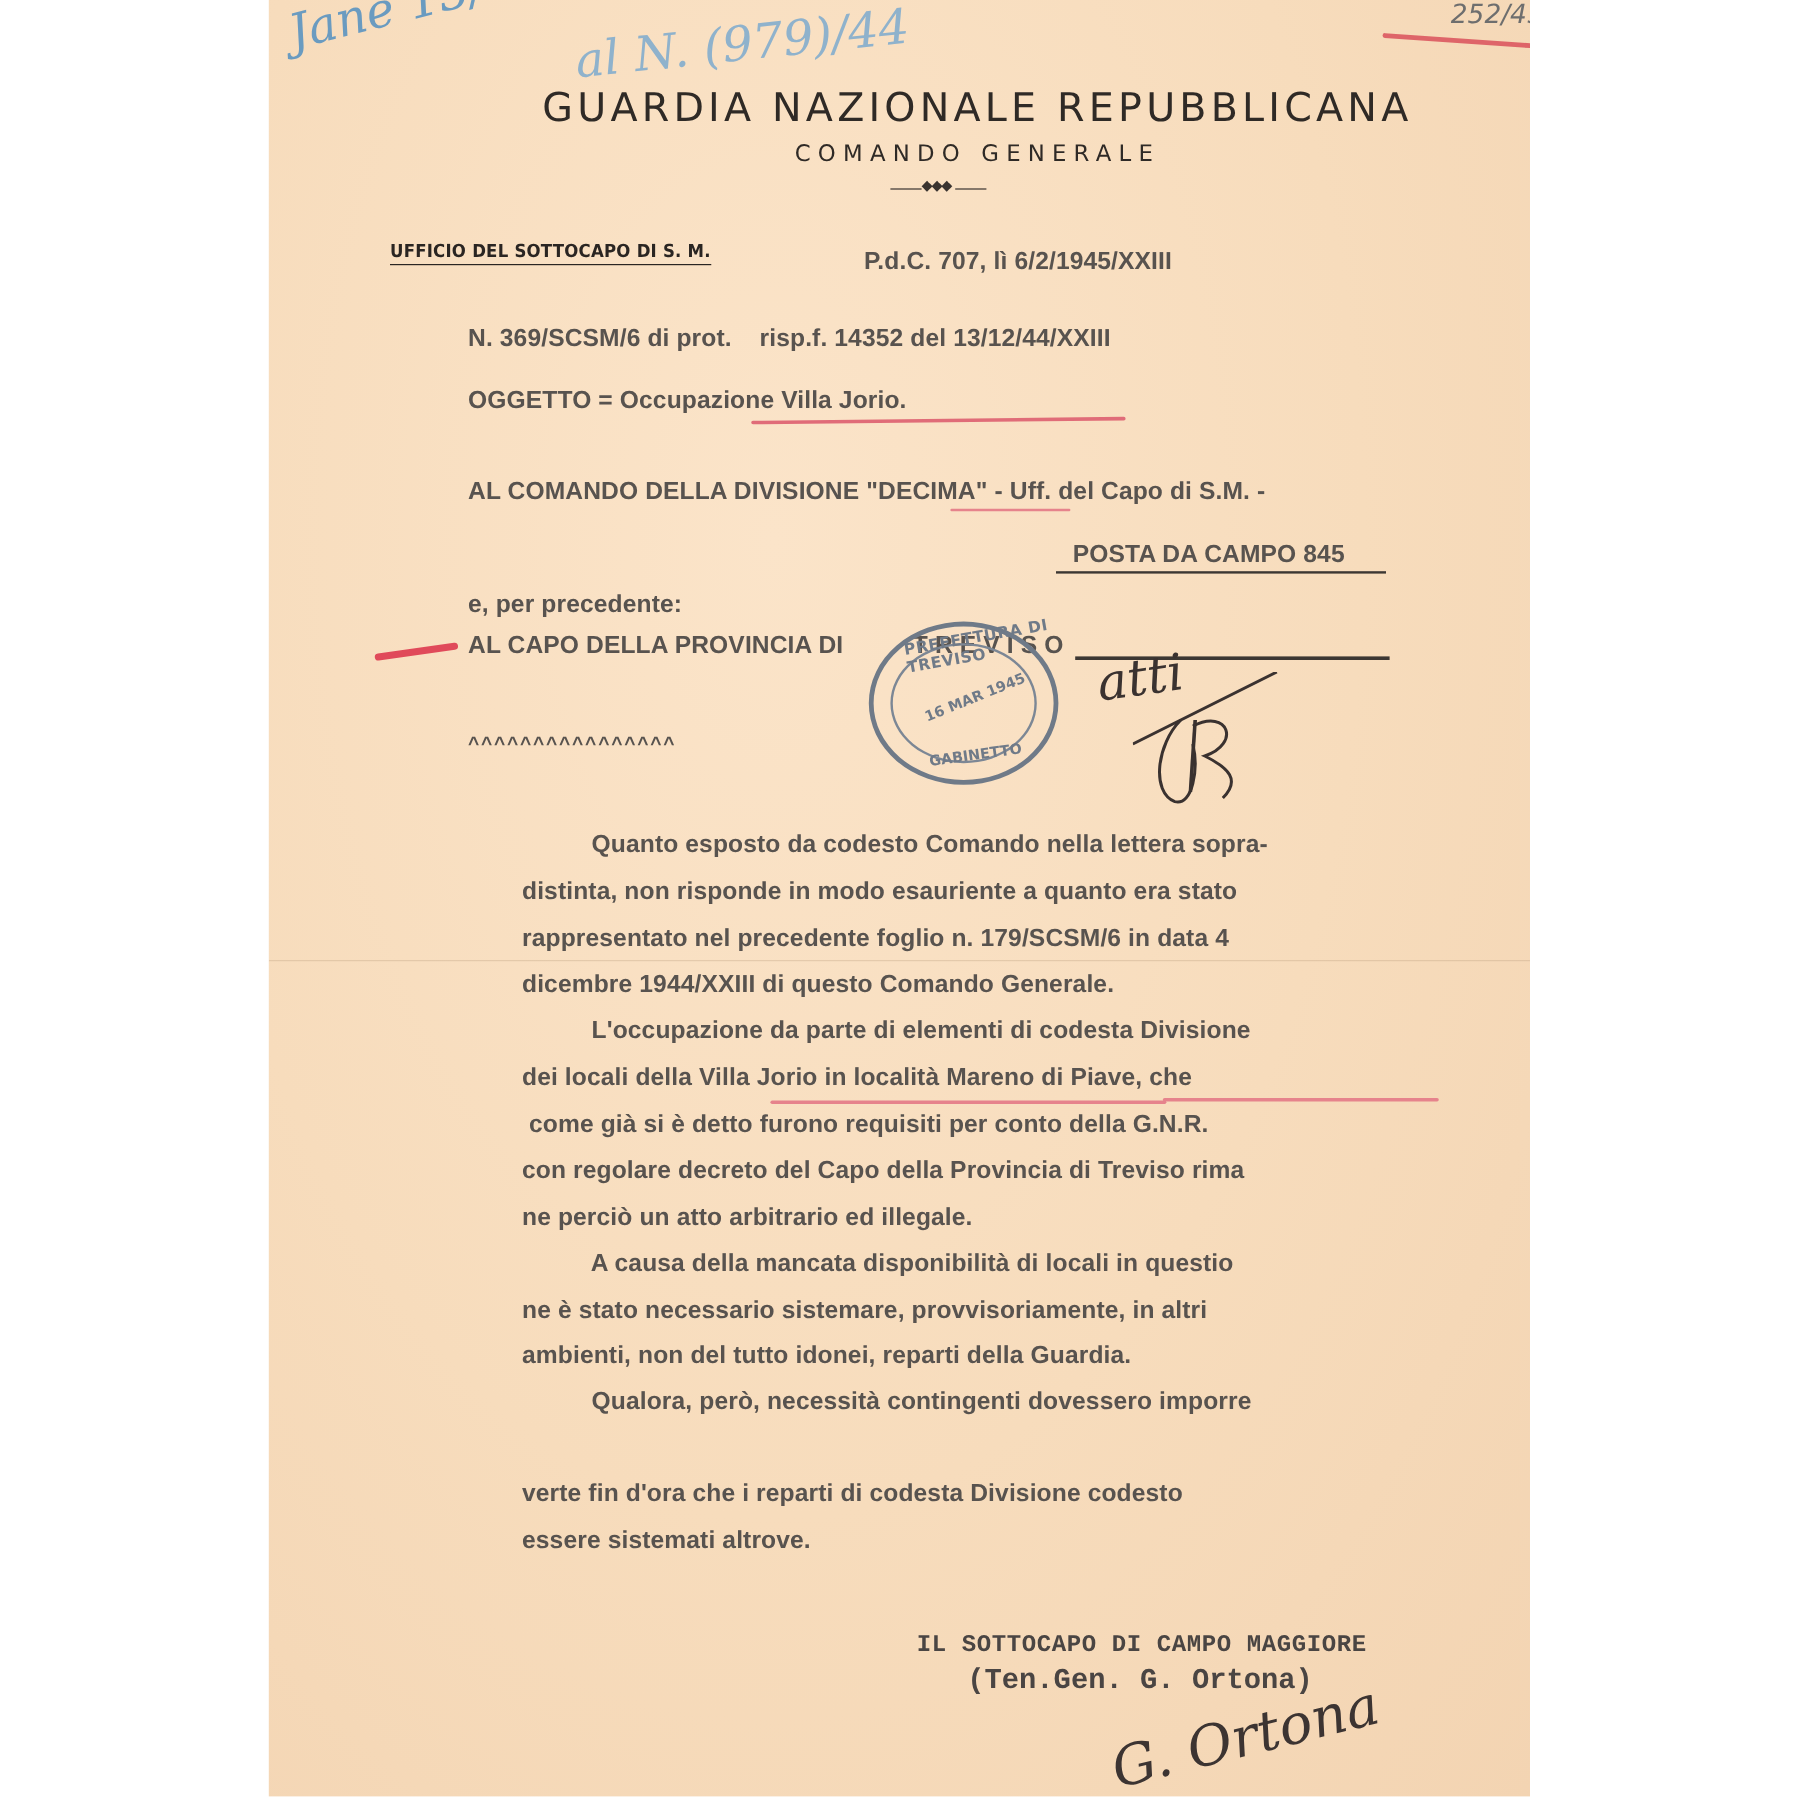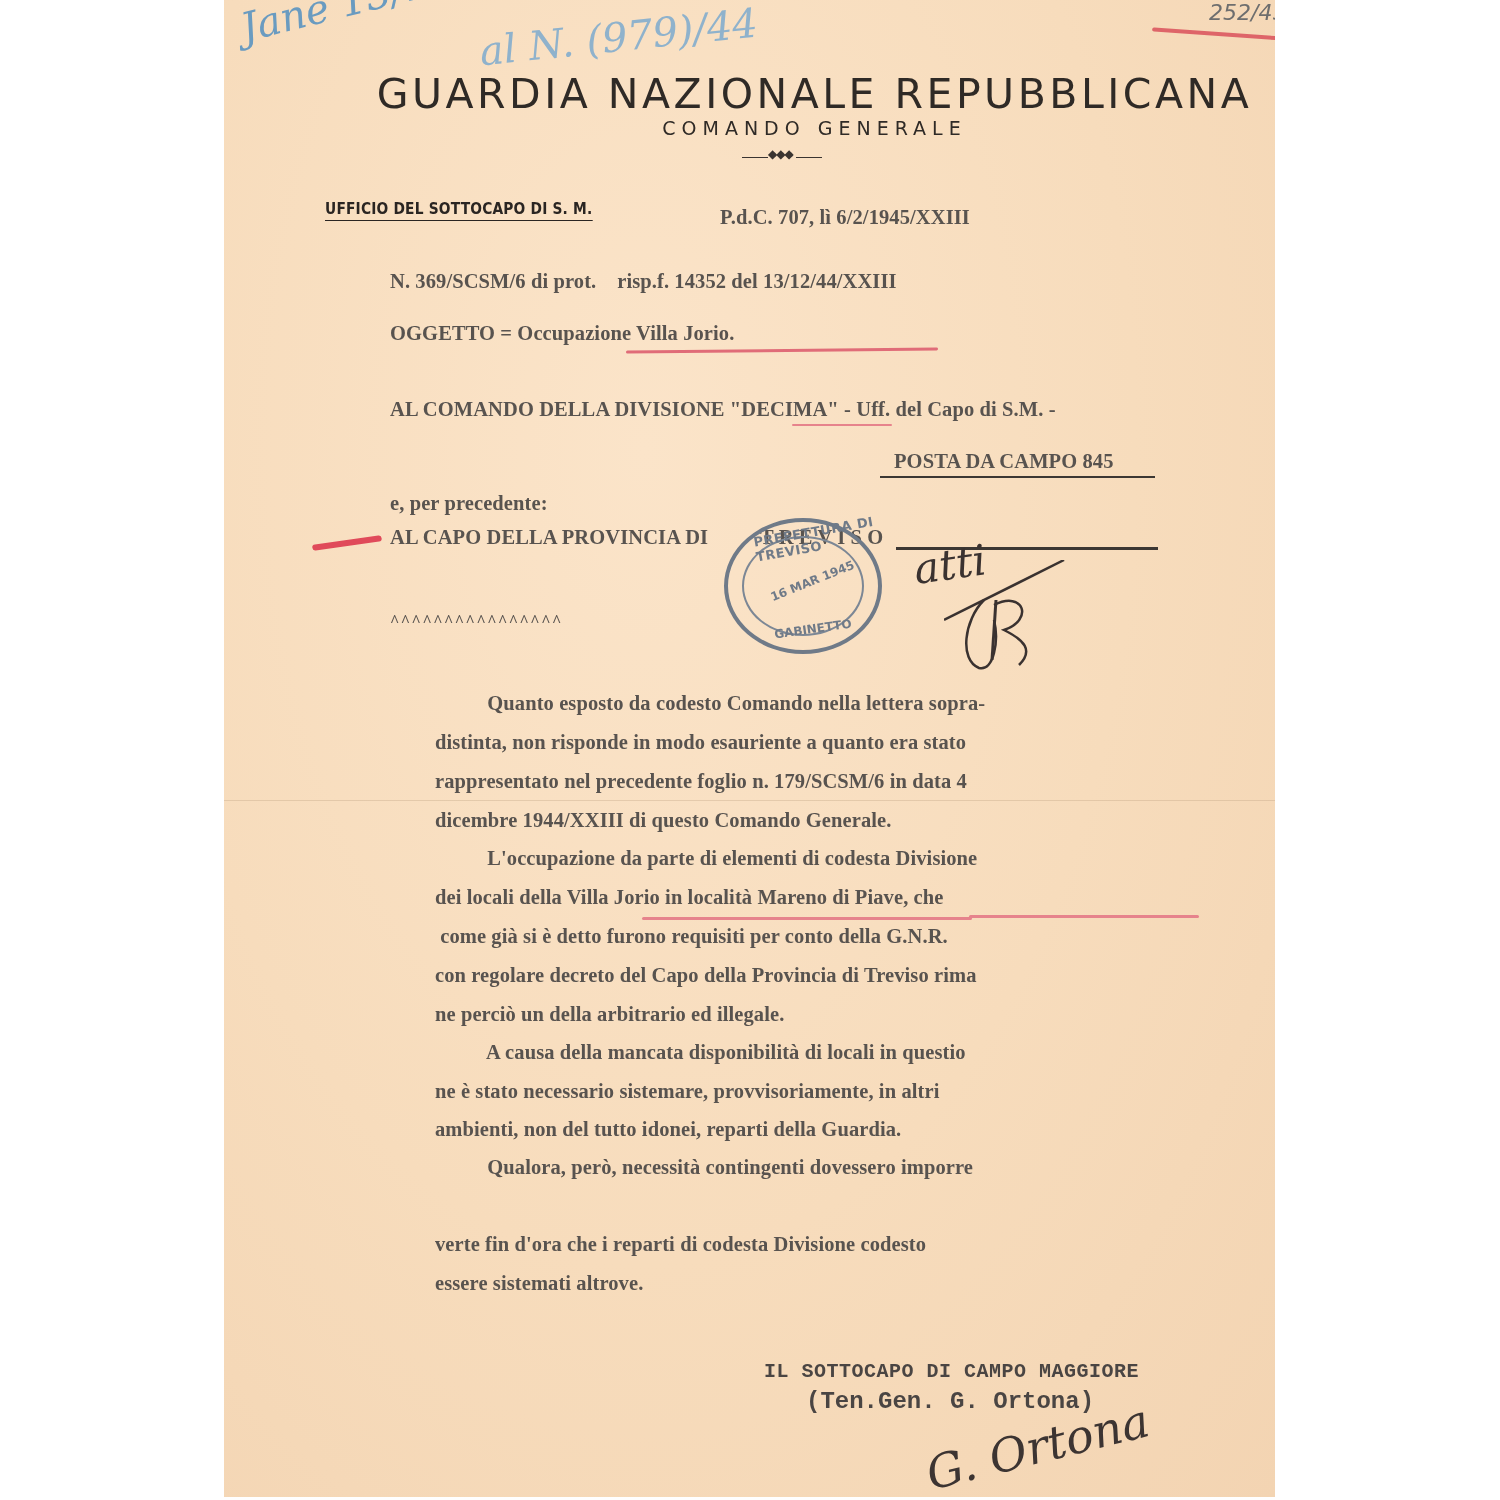--- a/index.html
+++ b/index.html
@@ -13,42 +13,42 @@
   .hand {
     font-family: "DejaVu Serif", serif; font-style: italic; color:#5f8fb4;
   }
   .hand-blue-1 { left:12px; top:6px; font-size:40px; transform: rotate(-14deg); transform-origin:left top; color:#6a9bc0; }
   .hand-blue-2 { left:255px; top:14px; font-size:40px; transform: rotate(-6deg); color:#8fb2cc; }
   .hand-gray { left:985px; top:0px; font-size:22px; color:#6e6e6e; font-style:italic; font-family:"DejaVu Sans", sans-serif; }
   .red-stroke-top { left:928px; top:32px; width:130px; height:4px; background:#d9505a; transform: rotate(4deg); border-radius:2px; opacity:.85; }
 
   .head-title {
     left:0; width:1051px; top:70px; text-align:center;
-    font-family:"DejaVu Sans", sans-serif; font-size:41px; letter-spacing:3.5px; color:#2f2a26;
+    font-family:"DejaVu Sans", sans-serif; font-size:33px; letter-spacing:3.5px; color:#2f2a26;
     padding-left:130px; box-sizing:border-box;
   }
   .head-sub {
     left:0; width:1051px; top:117px; text-align:center;
     font-family:"DejaVu Sans", sans-serif; font-size:19px; letter-spacing:6px; color:#2f2a26;
     padding-left:130px; box-sizing:border-box;
   }
   .ornament { left:518px; top:152px; width:80px; height:10px; }
   .ornament .line { position:absolute; top:5px; height:1px; background:#3a3430; }
   .ornament .l1 { left:0; width:26px; }
   .ornament .l2 { left:54px; width:26px; }
   .ornament .dots { position:absolute; left:26px; top:-5px; font-size:12px; color:#3a3430; font-family:"DejaVu Sans", sans-serif; letter-spacing:-1px; }
 
   .office {
     left:101px; top:200px; font-family:"DejaVu Sans", sans-serif; font-weight:bold;
     font-size:15px; color:#2a2522; letter-spacing:0.2px;
     border-bottom:1.5px solid #2a2522; padding-bottom:2px;
     transform: scaleX(0.92); transform-origin:left;
   }
   .tw {
-    font-family:Liberation Serif, serif; color:#58534f;
+    font-family:Liberation Sans, sans-serif; color:#58534f;
     font-size:20.5px; white-space:pre; font-weight:bold; letter-spacing:0.1px;text-align:right;
   }
   .line-pdc { left:496px; top:206px; }
   .line-prot { left:166px; top:270px; }
   .line-ogg { left:166px; top:322px; }
   .red-under-ogg { left:402px; top:349px; width:312px; height:2.5px; background:#e06c78; border-radius:2px; transform: rotate(-0.6deg); }
   .line-al { left:166px; top:398px; }
   .red-under-decima { left:568px; top:424px; width:100px; height:2px; background:#e6838c; border-radius:2px; }
   .line-posta { left:670px; top:450px; }
   .under-posta { left:656px; top:476px; width:275px; height:2px; background:#3c3733; }
@@ -132,21 +132,21 @@
   <div class="abs tw body-line" style="top:692px">          Quanto esposto da codesto Comando nella lettera sopra-</div>
   <div class="abs tw body-line" style="top:731px">distinta, non risponde in modo esauriente a quanto era stato</div>
   <div class="abs tw body-line" style="top:770px">rappresentato nel precedente foglio n. 179/SCSM/6 in data 4</div>
   <div class="abs tw body-line" style="top:809px">dicembre 1944/XXIII di questo Comando Generale.</div>
   <div class="abs tw body-line" style="top:847px">          L'occupazione da parte di elementi di codesta Divisione</div>
   <div class="abs tw body-line" style="top:886px">dei locali della Villa Jorio in località Mareno di Piave, che</div>
   <div class="abs red-under-villa"></div>
   <div class="abs red-under-mareno"></div>
   <div class="abs tw body-line" style="top:925px"> come già si è detto furono requisiti per conto della G.N.R.</div>
   <div class="abs tw body-line" style="top:964px">con regolare decreto del Capo della Provincia di Treviso rima</div>
-  <div class="abs tw body-line" style="top:1003px">ne perciò un della arbitrario ed illegale.</div>
+  <div class="abs tw body-line" style="top:1003px">ne perciò un atto arbitrario ed illegale.</div>
   <div class="abs tw body-line" style="top:1041px">          A causa della mancata disponibilità di locali in questio</div>
   <div class="abs tw body-line" style="top:1080px">ne è stato necessario sistemare, provvisoriamente, in altri</div>
   <div class="abs tw body-line" style="top:1118px">ambienti, non del tutto idonei, reparti della Guardia.</div>
   <div class="abs tw body-line" style="top:1156px">          Qualora, però, necessità contingenti dovessero imporre</div>
   <div class="abs tw body-line" style="top:1233px">verte fin d'ora che i reparti di codesta Divisione codesto</div>
   <div class="abs tw body-line" style="top:1272px">essere sistemati altrove.</div>
 
   <div class="abs sig-title">IL SOTTOCAPO DI CAMPO MAGGIORE</div>
   <div class="abs sig-name">(Ten.Gen. G. Ortona)</div>
   <div class="abs signature">G. Ortona</div>

